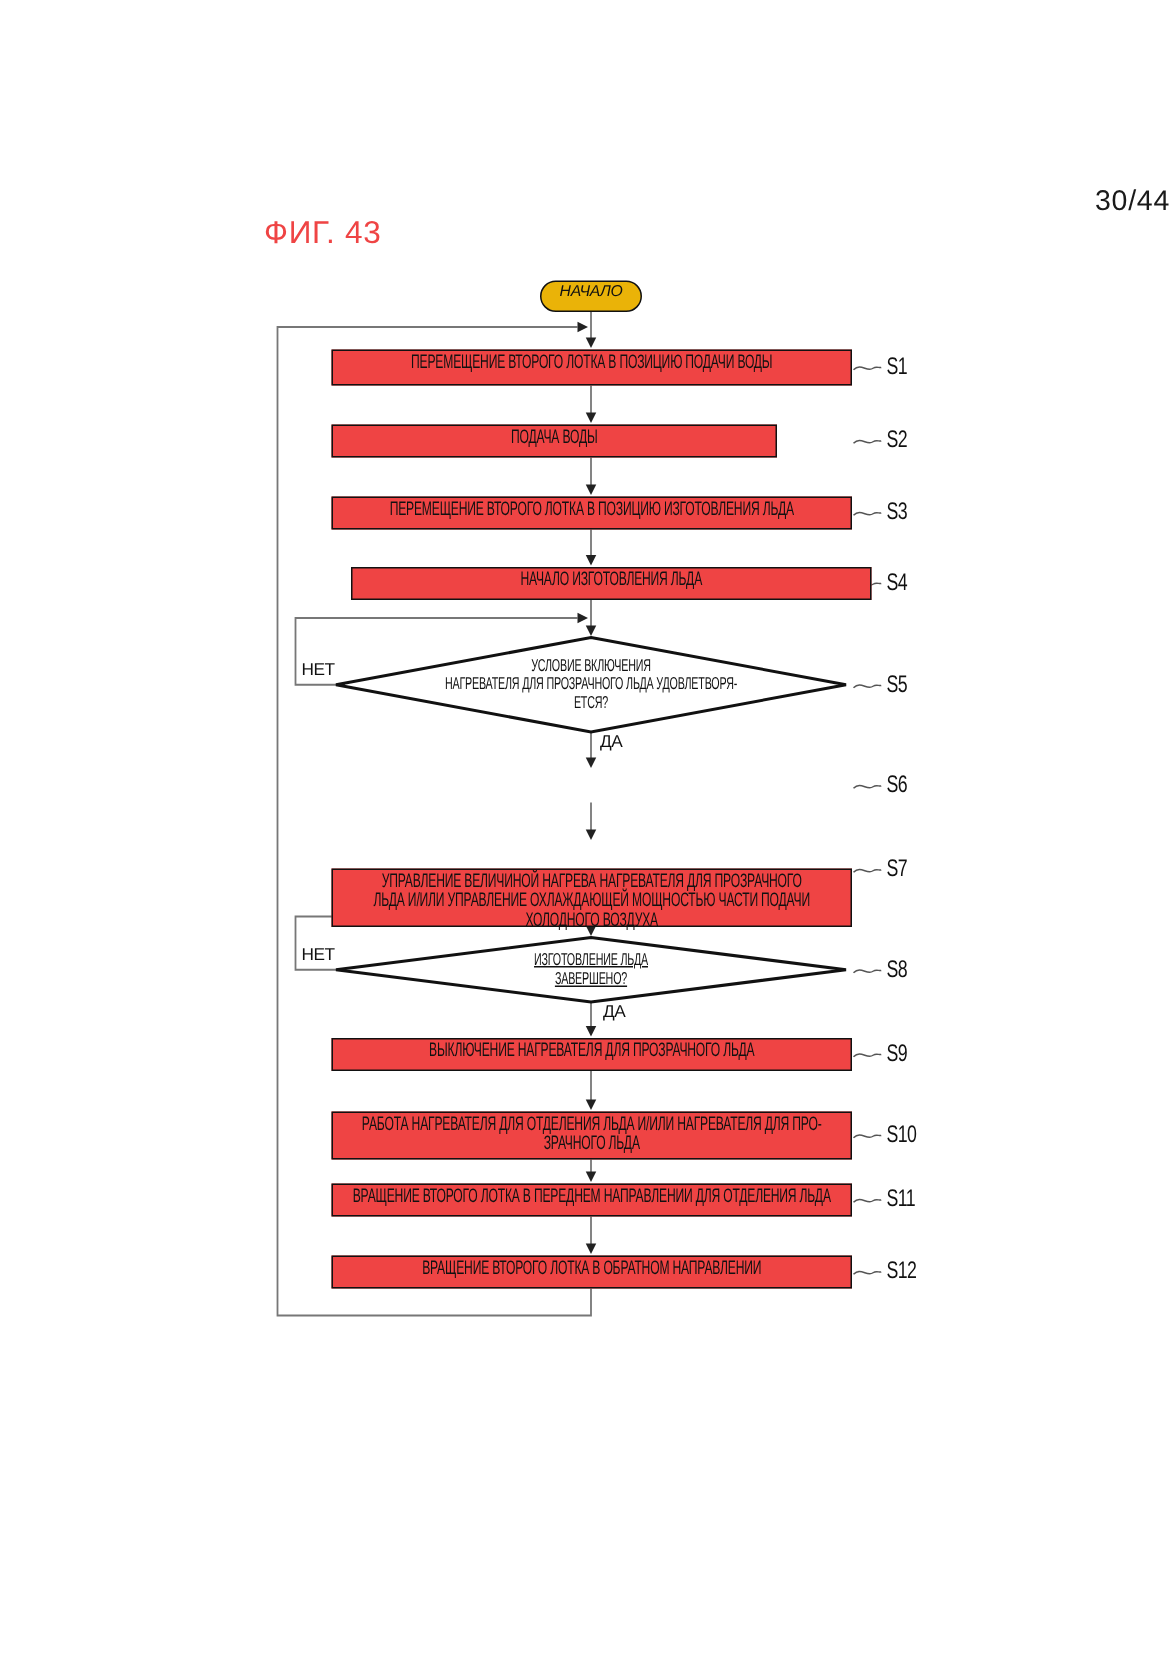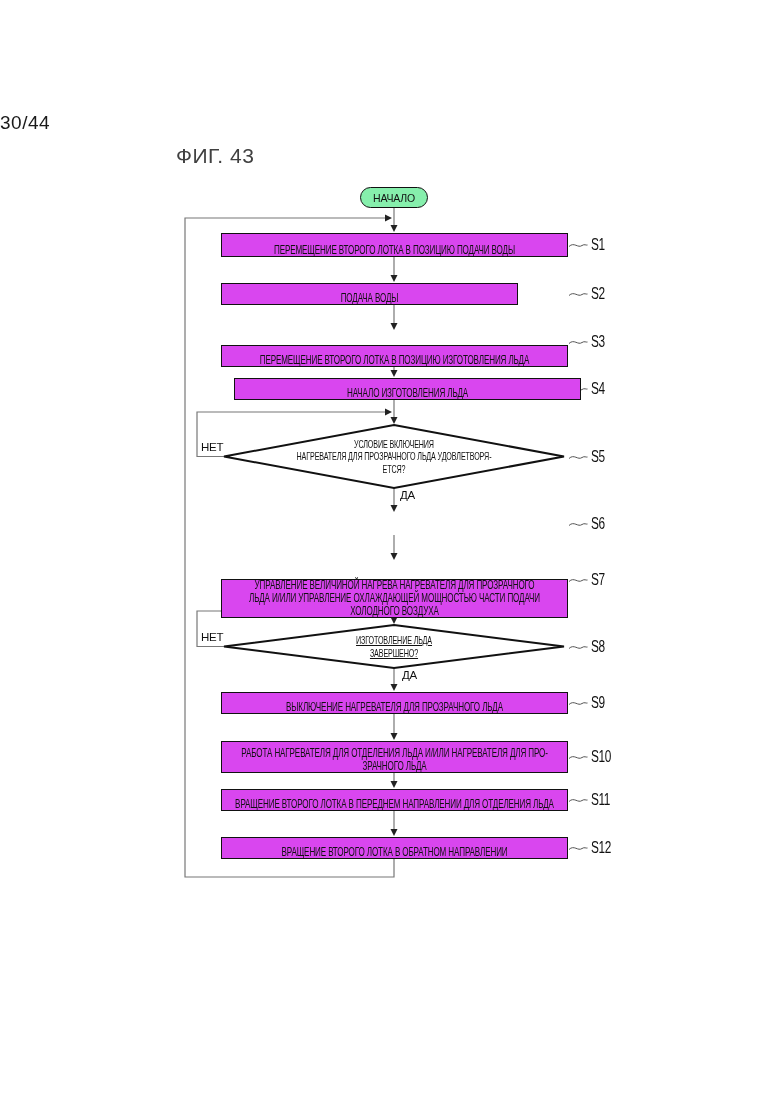--- a/index.html
+++ b/index.html
@@ -1,24 +1,24 @@
 <!DOCTYPE html>
 <html><head>
 <meta charset="utf-8">
 <style>
   html,body{margin:0;padding:0;background:#ffffff;}
   .stage{position:relative;width:780px;height:1103px;background:#ffffff;overflow:hidden;
          font-family:"Liberation Sans",sans-serif;color:#111;}
   .abs{position:absolute;}
-  .sheet-num{top:112px;left:0;right:0;text-align:left;font-size:19px;letter-spacing:0.5px;color:#1a1a1a;}
-  .fig-title{top:144px;left:176px;font-size:21px;letter-spacing:0.5px;color:#404040;}
-  .node{box-sizing:border-box;border:1.7px solid #111;background:#d946ef;
-        display:flex;align-items:flex-end;justify-content:flex-start;overflow:visible;}
-  .terminal{box-sizing:border-box;border:1.6px solid #111;border-radius:11px;background:#86efac;
-            display:flex;align-items:center;justify-content:center;font-size:10.5px;letter-spacing:-0.2px;}
+  .sheet-num{top:124px;left:0;right:0;text-align:right;font-size:19px;letter-spacing:0.5px;color:#1a1a1a;}
+  .fig-title{top:144px;left:176px;font-size:21px;letter-spacing:0.5px;color:#ef4444;}
+  .node{box-sizing:border-box;border:1.7px solid #111;background:#ef4444;
+        display:flex;align-items:flex-start;justify-content:flex-start;overflow:visible;}
+  .terminal{box-sizing:border-box;border:1.6px solid #111;border-radius:11px;background:#eab308;
+            display:flex;align-items:flex-start;justify-content:center;font-size:10.5px;letter-spacing:-0.2px;font-style:italic;}
   .bt{flex:0 0 auto;width:161%;transform:scaleX(0.6211);transform-origin:0 50%;
       text-align:center;font-size:13px;line-height:13px;letter-spacing:-0.2px;
       white-space:pre-line;color:#111;}
   .dtext{display:flex;align-items:center;justify-content:flex-start;overflow:visible;}
   .dtext .bt{font-size:11.5px;line-height:12.5px;}
   .branch{font-size:11.5px;letter-spacing:-0.3px;color:#111;white-space:nowrap;}
   .slbl{font-size:16px;line-height:18px;letter-spacing:-0.5px;color:#111;white-space:nowrap;
         transform:scaleX(0.74);transform-origin:0 50%;}
   svg.layer{position:absolute;left:0;top:0;width:780px;height:1103px;}
   .cline{stroke:#777;stroke-width:1.2;fill:none;}
@@ -125,21 +125,21 @@
   <div class="abs terminal" style="left:360px;top:187px;width:68px;height:21px;">
     <span>НАЧАЛО</span>
   </div>
 
   <div class="abs node" style="left:221px;top:233px;width:347px;height:24px;">
     <div class="bt">ПЕРЕМЕЩЕНИЕ ВТОРОГО ЛОТКА В ПОЗИЦИЮ ПОДАЧИ ВОДЫ</div>
   </div>
   <div class="abs node" style="left:221px;top:283px;width:297px;height:22px;">
     <div class="bt">ПОДАЧА ВОДЫ</div>
   </div>
-  <div class="abs node" style="left:221px;top:345px;width:347px;height:22px;">
+  <div class="abs node" style="left:221px;top:331px;width:347px;height:22px;">
     <div class="bt">ПЕРЕМЕЩЕНИЕ ВТОРОГО ЛОТКА В ПОЗИЦИЮ ИЗГОТОВЛЕНИЯ ЛЬДА</div>
   </div>
   <div class="abs node" style="left:234px;top:378px;width:347px;height:22px;">
     <div class="bt">НАЧАЛО ИЗГОТОВЛЕНИЯ ЛЬДА</div>
   </div>
 
   <div class="abs dtext" style="left:254px;top:426px;width:280px;height:61px;">
     <div class="bt">УСЛОВИЕ ВКЛЮЧЕНИЯ
 НАГРЕВАТЕЛЯ ДЛЯ ПРОЗРАЧНОГО ЛЬДА УДОВЛЕТВОРЯ-
 ЕТСЯ?</div>

